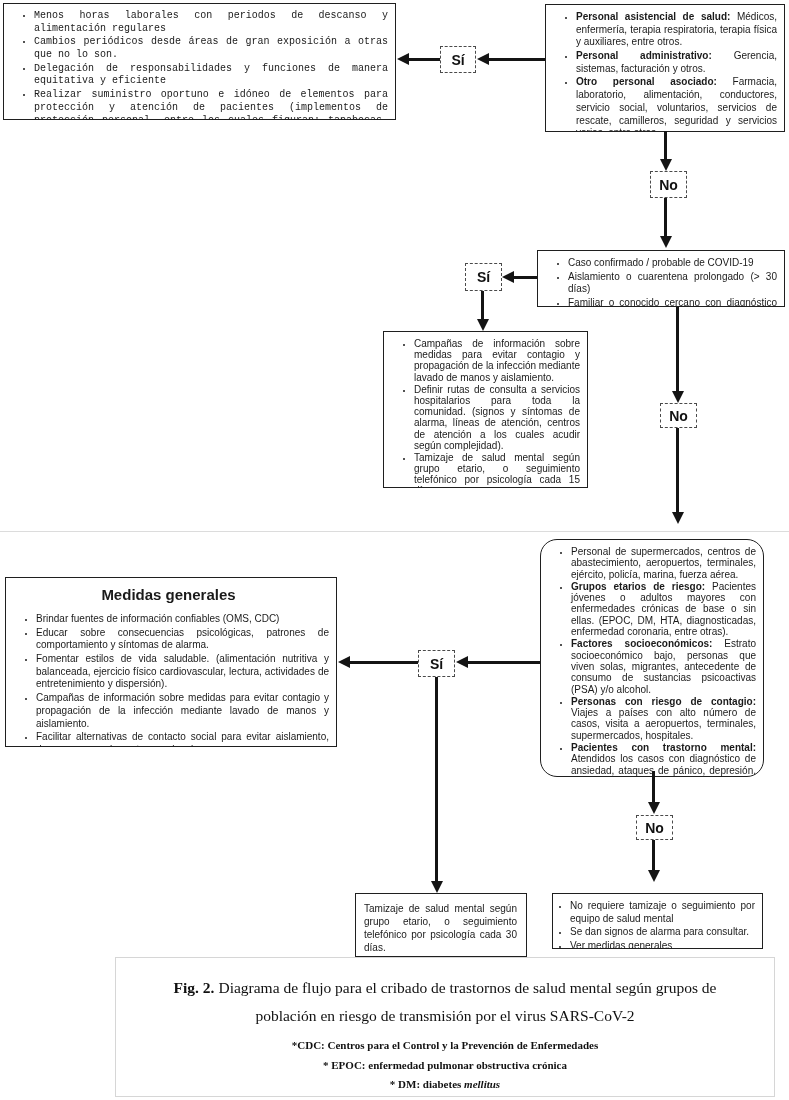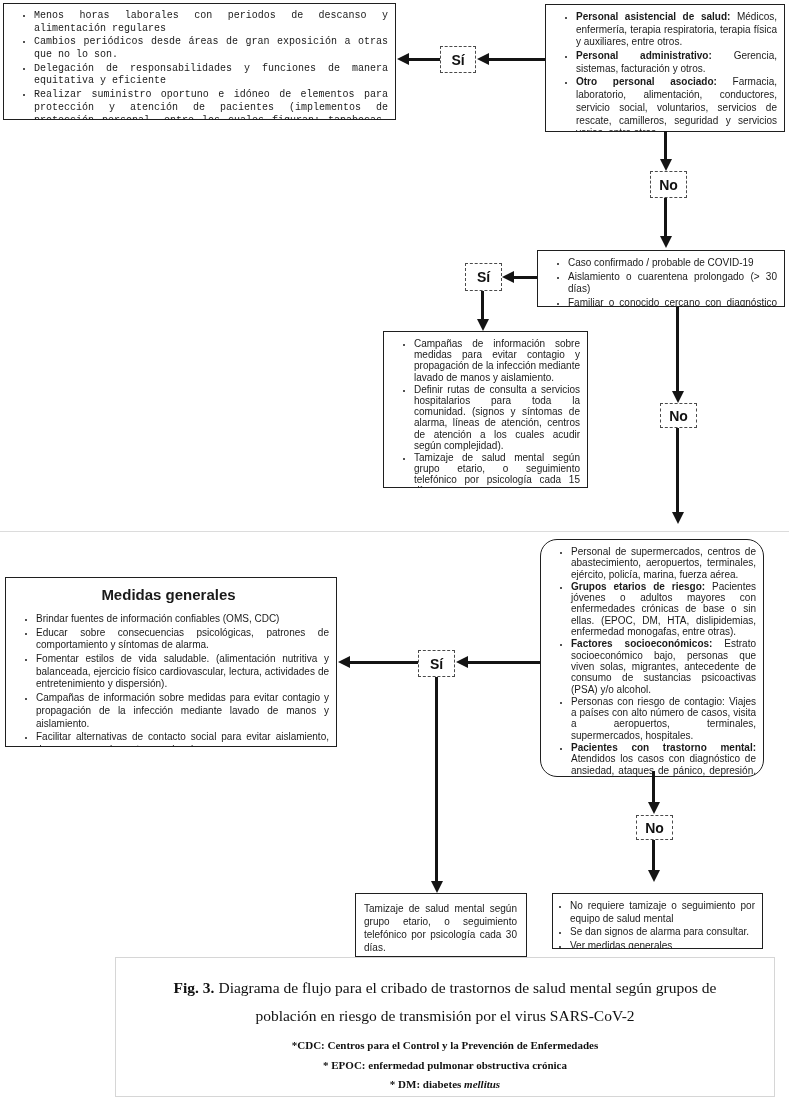--- a/index.html
+++ b/index.html
@@ -94,23 +94,23 @@
   <div class="ah-down" style="left:672px;top:391px;"></div>
   <div class="dashed" style="left:660px;top:403px;width:37px;height:25px;">No</div>
   <div class="vline" style="left:676px;top:428px;height:84px;"></div>
   <div class="ah-down" style="left:672px;top:512px;"></div>
 
   <div class="divider"></div>
 
   <div class="box tight" style="left:540px;top:539px;width:224px;height:238px;border-radius:17px;">
     <ul>
         <li><span>Personal de supermercados, centros de abastecimiento, aeropuertos, terminales, ejército, policía, marina, fuerza aérea.</span></li>
-        <li><span style="font-weight: bold;">Grupos etarios de riesgo:</span><span> Pacientes jóvenes o adultos mayores con enfermedades crónicas de base o sin ellas. (EPOC, DM, HTA, dislipidemias, enfermedad monogafas, entre otras).</span></li>
+        <li><span style="font-weight: bold;">Grupos etarios de riesgo:</span><span> Pacientes jóvenes o adultos mayores con enfermedades crónicas de base o sin ellas. (EPOC, DM, HTA, diagnosticadas, enfermedad coronaria, entre otras).</span></li>
         <li><span style="font-weight: bold;">Factores socioeconómicos:</span><span> Estrato socioeconómico bajo, personas que viven solas, migrantes, antecedente de consumo de sustancias psicoactivas (PSA) y/o alcohol.</span></li>
-        <li><span style="font-weight: normal;">Personas con riesgo de contagio:</span><span> Viajes a países con alto número de casos, visita a aeropuertos, terminales, supermercados, hospitales.</span></li>
+        <li><span style="font-weight: bold;">Personas con riesgo de contagio:</span><span> Viajes a países con alto número de casos, visita a aeropuertos, terminales, supermercados, hospitales.</span></li>
         <li><span style="font-weight: bold;">Pacientes con trastorno mental:</span><span> Atendidos los casos con diagnóstico de ansiedad, ataques de pánico, depresión, ideación suicida y psicosis. Afectaciones de salud mental diagnosticadas en el momento sin atención médica o que no han sido debidamente diagnosticadas.</span></li>
       </ul>
   </div>
 
   <div class="box" style="left:5px;top:577px;width:332px;height:170px;">
     <div class="boxtitle">Medidas generales</div>
     <ul>
         <li><span>Brindar fuentes de información confiables (OMS, CDC)</span></li>
         <li><span>Educar sobre consecuencias psicológicas, patrones de comportamiento y síntomas de alarma.</span></li>
         <li><span>Fomentar estilos de vida saludable. (alimentación nutritiva y balanceada, ejercicio físico cardiovascular, lectura, actividades de entretenimiento y dispersión).</span></li>
@@ -140,21 +140,21 @@
   <div class="box narrowlist" style="left:552px;top:893px;width:211px;height:56px;">
     <ul>
         <li><span>No requiere tamizaje o seguimiento por equipo de salud mental</span></li>
         <li><span>Se dan signos de alarma para consultar.</span></li>
         <li><span>Ver medidas generales</span></li>
       </ul>
   </div>
 
   <div class="caption-box">
     <div class="caption-title">
-      <span style="font-weight:bold;margin-right:4px;">Fig. 3.</span><span>Diagrama de flujo para el cribado de trastornos de salud mental según grupos de</span><br>
+      <span style="font-weight:bold;margin-right:4px;">Fig. 2.</span><span>Diagrama de flujo para el cribado de trastornos de salud mental según grupos de</span><br>
       <span>población en riesgo de transmisión por el virus SARS-CoV-2</span>
     </div>
     <ul class="caption-foot">
         <li><span>*CDC: Centros para el Control y la Prevención de Enfermedades</span></li>
         <li><span>* EPOC: enfermedad pulmonar obstructiva crónica</span></li>
         <li><span>* DM: diabetes </span><span style="font-style: italic;">mellitus</span></li>
         <li><span>* HTA: hipertensión arterial</span></li>
       </ul>
   </div>
 

